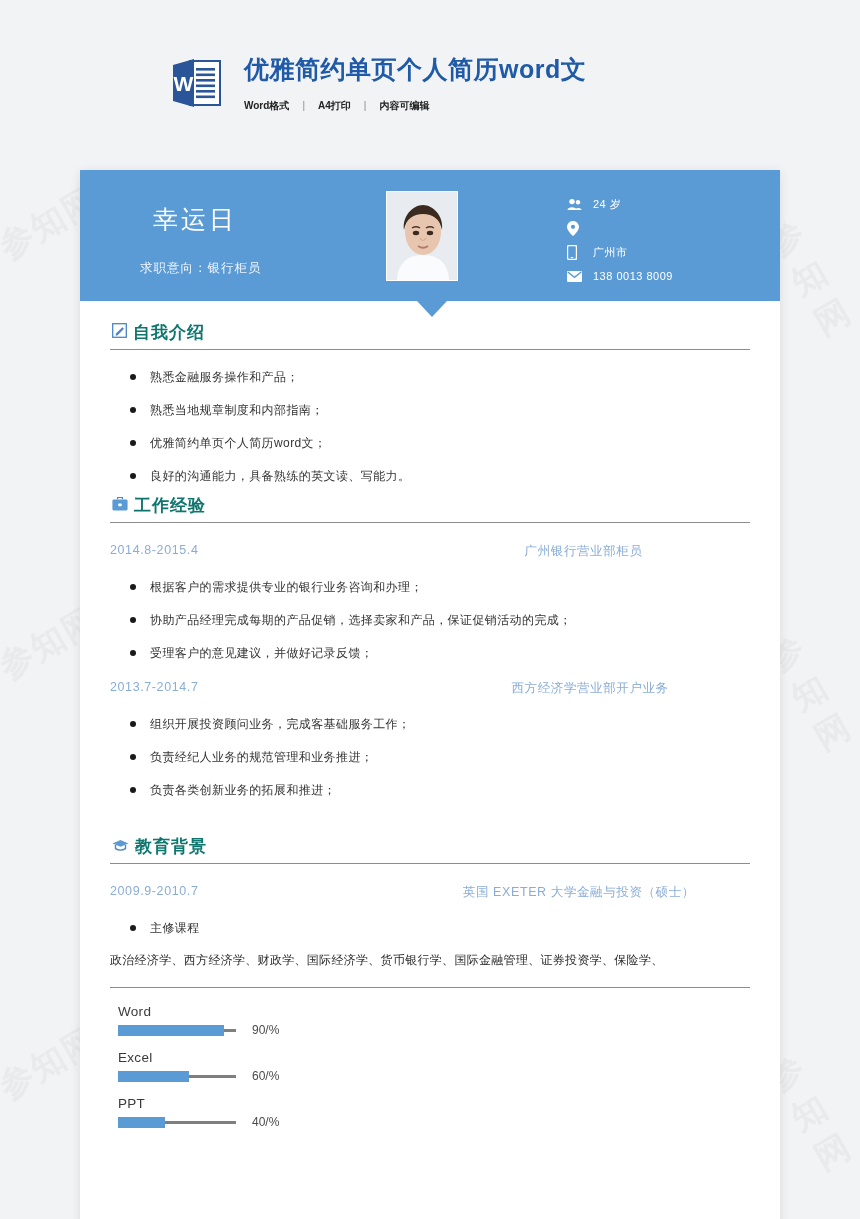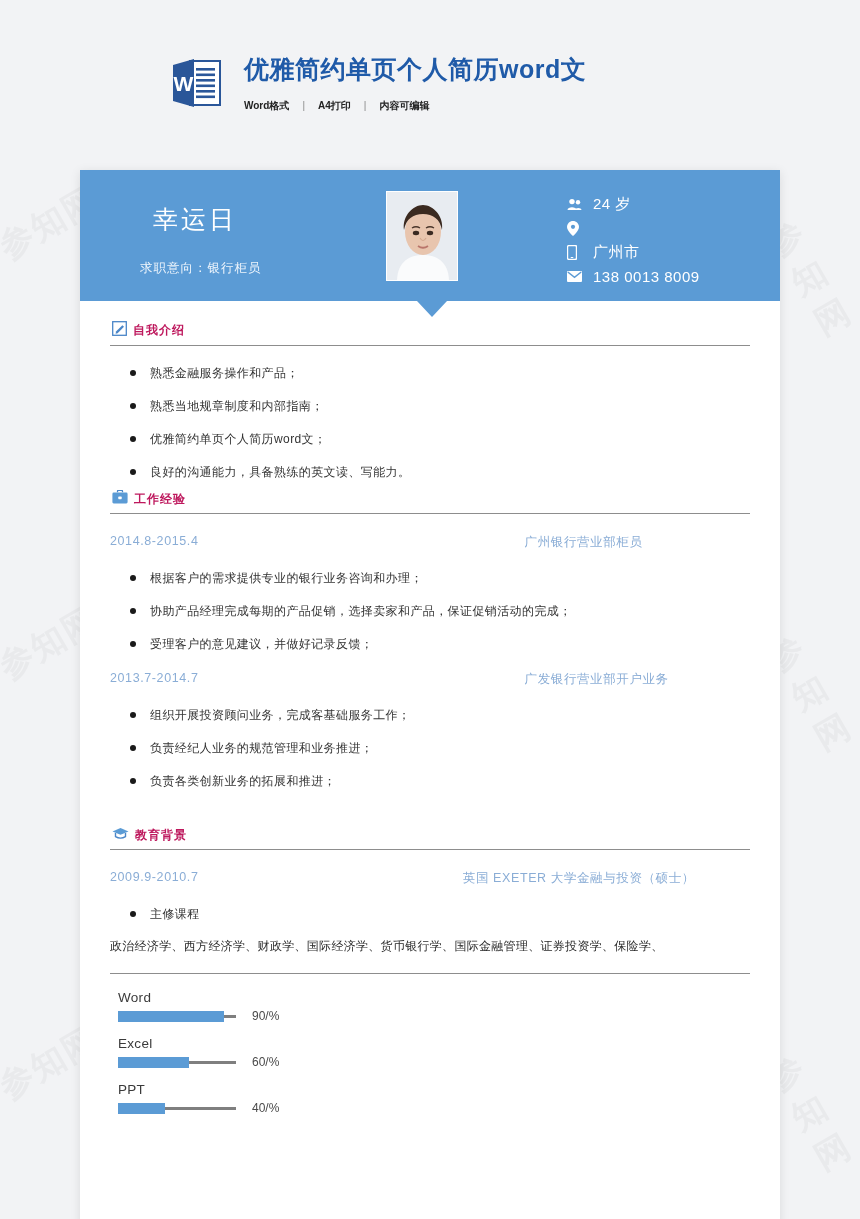--- a/index.html
+++ b/index.html
@@ -33,34 +33,34 @@
 
   
   .banner { position: relative; height: 131px; background: #5b9bd5; }
   .bname { position: absolute; left: 73px; top: 33px; font-size: 25px; color: #ffffff; letter-spacing: 3px; }
   .bintent { position: absolute; left: 60px; top: 90px; font-size: 12.5px; color: #eef5fc; letter-spacing: 1px; }
   .photo {
     position: absolute; left: 306px; top: 21px; width: 72px; height: 90px;
     background: linear-gradient(#dfe6ee,#f4f6f8); overflow: hidden; border: 1px solid #ffffff;
   }
   .contacts { position: absolute; left: 487px; top: 22px; }
-  .crow { display: flex; align-items: center; height: 24px; color: #ffffff; font-size: 15px; }
+  .crow { display: flex; align-items: center; height: 24px; color: #ffffff; font-size: 11px; }
   .crow .ci { width: 22px; display: flex; align-items: center; justify-content: flex-start; }
   .crow .ctx { margin-left: 4px; letter-spacing: .5px; }
   .arrow {
     position: absolute; left: 337px; top: 131px; width: 0; height: 0;
     border-left: 15px solid transparent; border-right: 15px solid transparent;
     border-top: 16px solid #5b9bd5;
   }
 
   
   .body { padding: 18px 30px 0 30px; position: relative; }
   .section { margin-top: 2px; }
   .sechead { display: flex; align-items: center; gap: 6px; padding-left: 2px; }
-  .sechead .stitle { font-size: 12px; font-weight: bold; color: #be185d; letter-spacing: 1px; }
+  .sechead .stitle { font-size: 17px; font-weight: bold; color: #0f766e; letter-spacing: 1px; }
   .rule { height: 1px; background: #8d8d8d; margin-top: 5px; }
 
   ul.bul { list-style: none; margin: 0; padding: 0; }
   ul.bul li { position: relative; padding-left: 40px; font-size: 12px; color: #333; line-height: 1; margin-top: 21px; letter-spacing: .4px; }
   ul.bul li:before { content: ""; position: absolute; left: 20px; top: 3px; width: 6px; height: 6px; border-radius: 50%; background: #1a1a1a; }
 
   .jobrow { display: flex; font-size: 12.5px; color: #8aadd6; letter-spacing: .6px; margin-top: 20px; }
   .jobrow .c1 { width: 259px; }
   .jobrow .c2 { width: 208px; text-align: right; }
   .jobrow .c3 { flex: 1; }
@@ -228,21 +228,21 @@
           <ul class="bul">
             <li>根据客户的需求提供专业的银行业务咨询和办理；</li>
             <li>协助产品经理完成每期的产品促销，选择卖家和产品，保证促销活动的完成；</li>
             <li>受理客户的意见建议，并做好记录反馈；</li>
           </ul>
         </div>
 
         <div style="margin-top:21px;">
           <div class="jobrow">
             <span class="c1">2013.7-2014.7</span>
-            <span class="c2">广发银行</span>
+            <span class="c2">西方经济学</span>
             <span class="c3">营业部开户业务</span>
           </div>
           <ul class="bul">
             <li>组织开展投资顾问业务，完成客基础服务工作；</li>
             <li>负责经纪人业务的规范管理和业务推进；</li>
             <li>负责各类创新业务的拓展和推进；</li>
           </ul>
         </div>
       </div>
 

